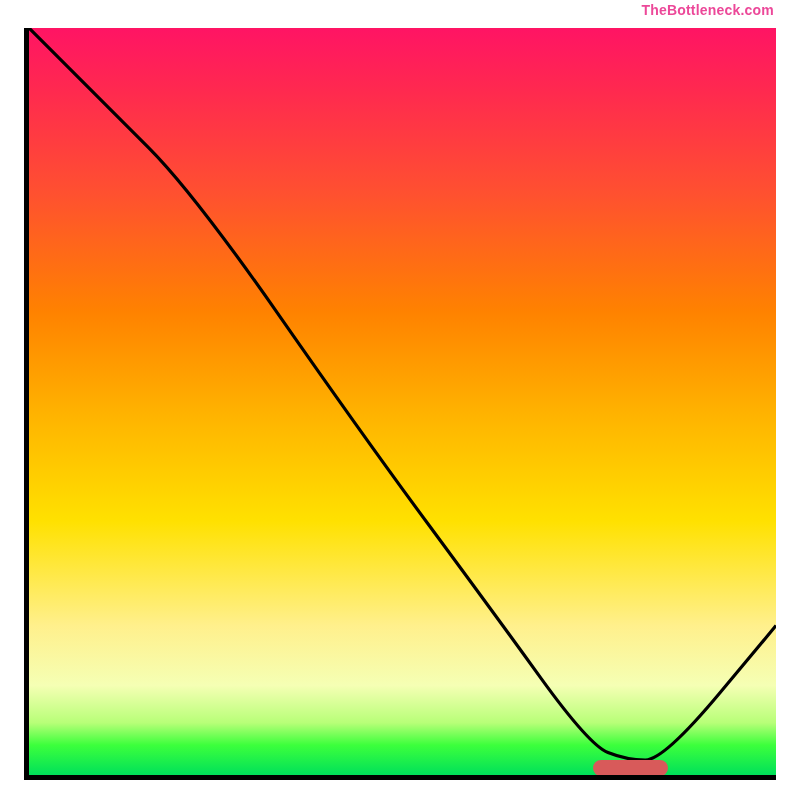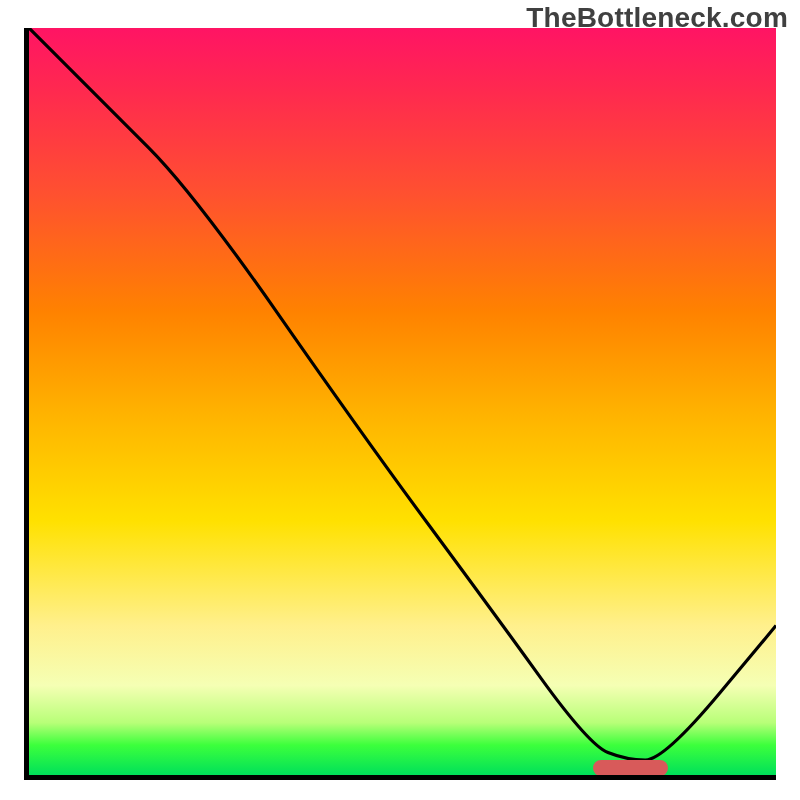--- a/index.html
+++ b/index.html
@@ -11,24 +11,24 @@
     font-family: Arial, Helvetica, sans-serif;
   }
   .wrap {
     position: relative;
     width: 800px;
     height: 800px;
   }
   .watermark {
     position: absolute;
     top: 2px;
-    right: 12px;
-    font-size: 28px;
+    right: 26px;
+    font-size: 14px;
     font-weight: 600;
-    color: #404040;
+    color: #ec4899;
     letter-spacing: 0.2px;
   }
   .plot-frame {
     position: absolute;
     left: 24px;
     top: 28px;
     width: 752px;
     height: 752px;
     border-left: 5px solid #000;
     border-bottom: 5px solid #000;

